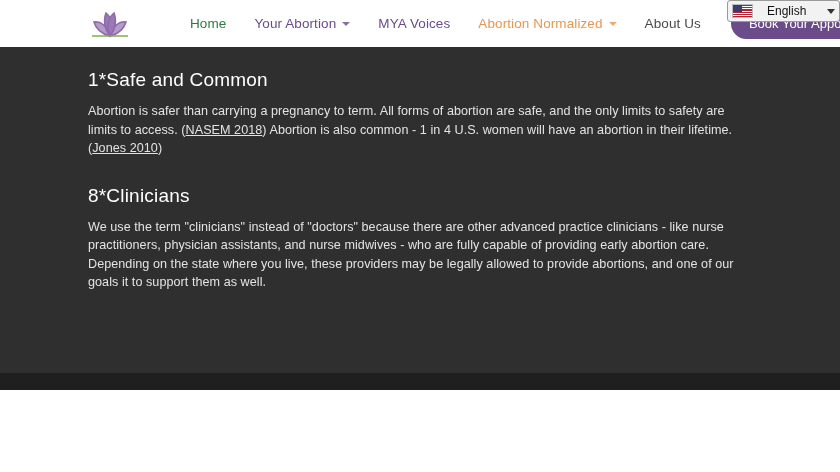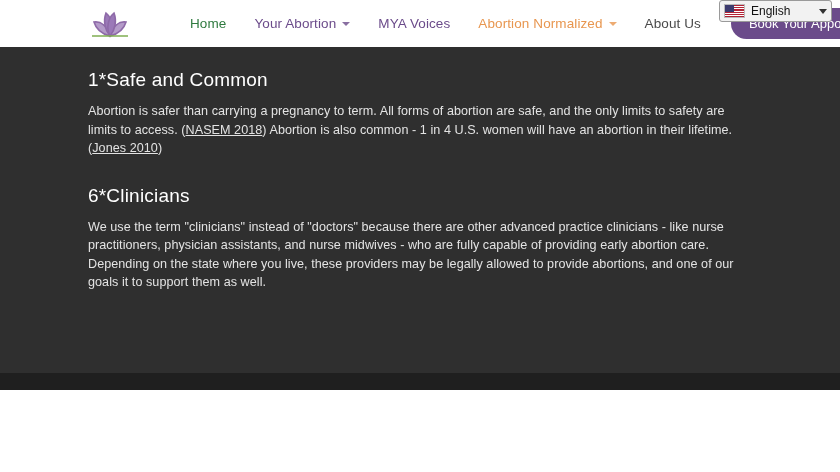--- a/index.html
+++ b/index.html
@@ -62,31 +62,32 @@
     height: 31px;
     padding: 0 18px;
     cursor: pointer;
     white-space: nowrap;
     font-family: "Liberation Sans", sans-serif;
   }
 
   
   .lang-select {
     position: absolute;
-    top: 0px; right: 8px;
+    top: 0px; right: 0px;
     width: 113px; height: 22px;
     background: #f2f2f2;
     border: 1px solid #9a9a9a;
     border-radius: 3px;
     display: flex;
     align-items: center;
     padding: 0 4px;
     font-size: 12px;
     color: #111;
     cursor: pointer;
+    gap: 8px;
   }
   .flag {
     width: 21px; height: 14px;
     margin-right: 6px;
     position: relative;
     overflow: hidden;
     border: 1px solid #bbb;
     flex: 0 0 auto;
     background: #fff;
   }
@@ -201,21 +202,21 @@
   </div>
 
   <div class="main">
 
     <div class="section">
       <h2>1*Safe and Common</h2>
       <p><span>Abortion is safer than carrying a pregnancy to term. All forms of abortion are safe, and the only limits to safety are limits to access. (</span><a>NASEM 2018</a><span>) Abortion is also common - 1 in 4 U.S. women will have an abortion in their lifetime. (</span><a>Jones 2010</a><span>)</span></p>
     </div>
 
     <div class="section">
-      <h2>6*Clinicians</h2>
+      <h2>8*Clinicians</h2>
       <p>We use the term "clinicians" instead of "doctors" because there are other advanced practice clinicians - like nurse practitioners, physician assistants, and nurse midwives - who are fully capable of providing early abortion care. Depending on the state where you live, these providers may be legally allowed to provide abortions, and one of our goals it to support them as well.</p>
     </div>
 
 
   </div>
 
   <div class="footer-dark"></div>
   <div class="footer-white"></div>
 
 </div>

